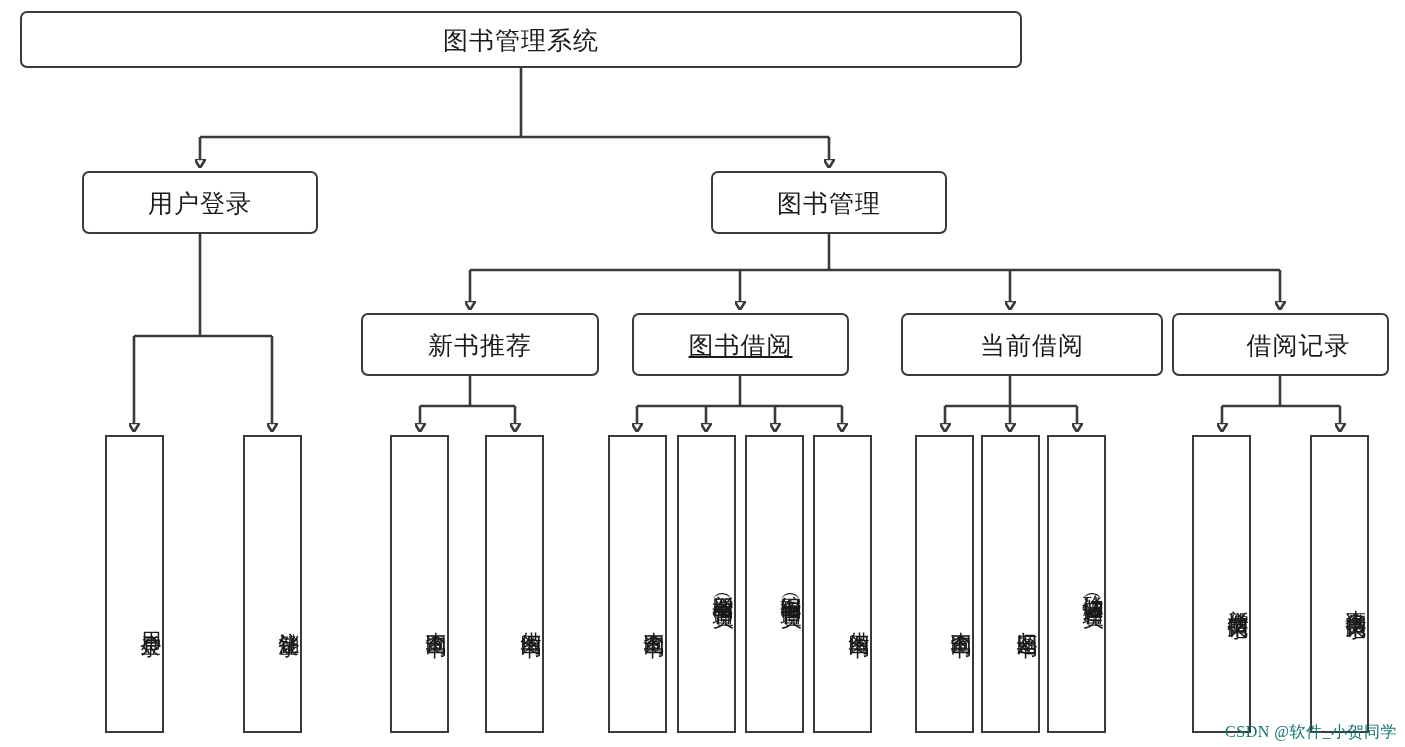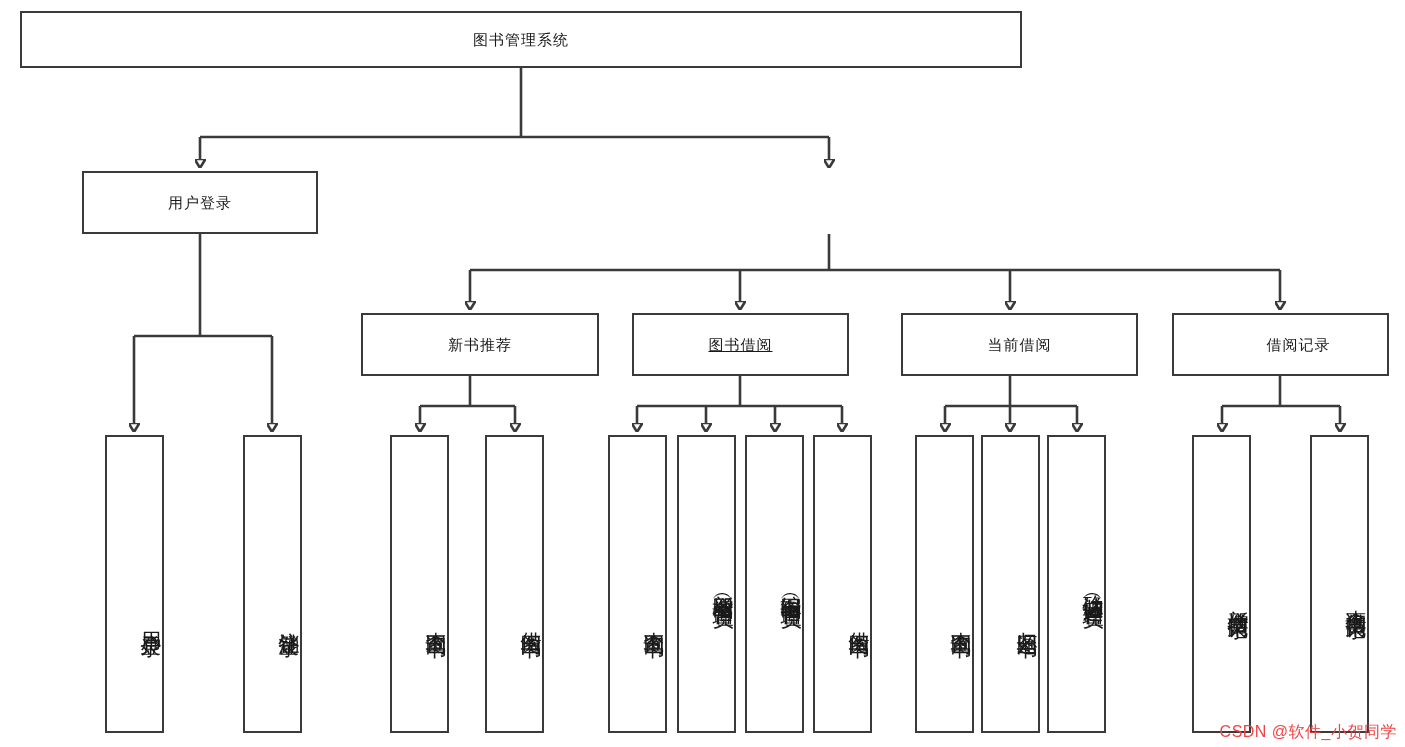--- a/index.html
+++ b/index.html
@@ -16,23 +16,24 @@
     position:absolute;
     box-sizing:border-box;
     background:#ffffff;
     border:2px solid #3a3a3a;
     display:flex;
     align-items:center;
     justify-content:center;
     color:#1a1a1a;
   }
   .node.horiz{
-    font-size:15px;
+    font-size:25px;
     letter-spacing:1px;
     line-height:1.2;
+    border-radius:7px;
   }
   .node.vert{
     writing-mode:vertical-rl;
     text-orientation:upright;
     font-size:21px;
     letter-spacing:2px;
     align-items:flex-start;
     justify-content:center;
     padding-top:6px;
     line-height:1.05;
@@ -50,24 +51,24 @@
     stroke:#3a3a3a;
     stroke-width:2.6;
     fill:none;
   }
 
   .watermark{
     position:absolute;
     right:8px;
     bottom:4px;
     font-size:16px;
-    color:#ef4444;
+    color:#0f766e;
     letter-spacing:0.5px;
     white-space:nowrap;
-    font-family:Liberation Sans, sans-serif;
+    font-family:Liberation Serif, serif;
   }
 </style>
 </head>
 <body>
 
 <div id="diagram">
 
   <svg class="edges" viewBox="0 0 1405 747">
     <defs>
       <marker id="arrow" markerWidth="9" markerHeight="11" refX="1" refY="5.5" orient="auto" markerUnits="userSpaceOnUse">
@@ -116,28 +117,31 @@
     <line x1="1340" y1="406" x2="1340" y2="424" marker-end="url(#arrow)"></line>
   </svg>
 
   <div class="node horiz" style="left:20px;top:11px;width:1002px;height:57px;">
     <span>图书管理系统</span>
   </div>
 
   <div class="node horiz" style="left:82px;top:171px;width:236px;height:63px;">
     <span>用户登录</span>
   </div>
+  <div class="node horiz" style="left:711px;top:171px;width:236px;height:63px;">
+    <span>图书管理</span>
+  </div>
 
   <div class="node horiz" style="left:361px;top:313px;width:238px;height:63px;">
     <span>新书推荐</span>
   </div>
   <div class="node horiz" style="left:632px;top:313px;width:217px;height:63px;text-decoration:underline;">
     <span>图书借阅</span>
   </div>
-  <div class="node horiz" style="left:901px;top:313px;width:237px;height:63px;">
+  <div class="node horiz" style="left:901px;top:313px;width:262px;height:63px;">
     <span>当前借阅</span>
   </div>
   <div class="node horiz" style="left:1172px;top:313px;width:217px;height:63px;padding-left:36px;">
     <span>借阅记录</span>
   </div>
 
   <div class="node vert" style="left:105px;top:435px;width:59px;height:298px;padding-top:70px;">
     <span>用户登录</span>
   </div>
   <div class="node vert" style="left:243px;top:435px;width:59px;height:298px;padding-top:70px;">

